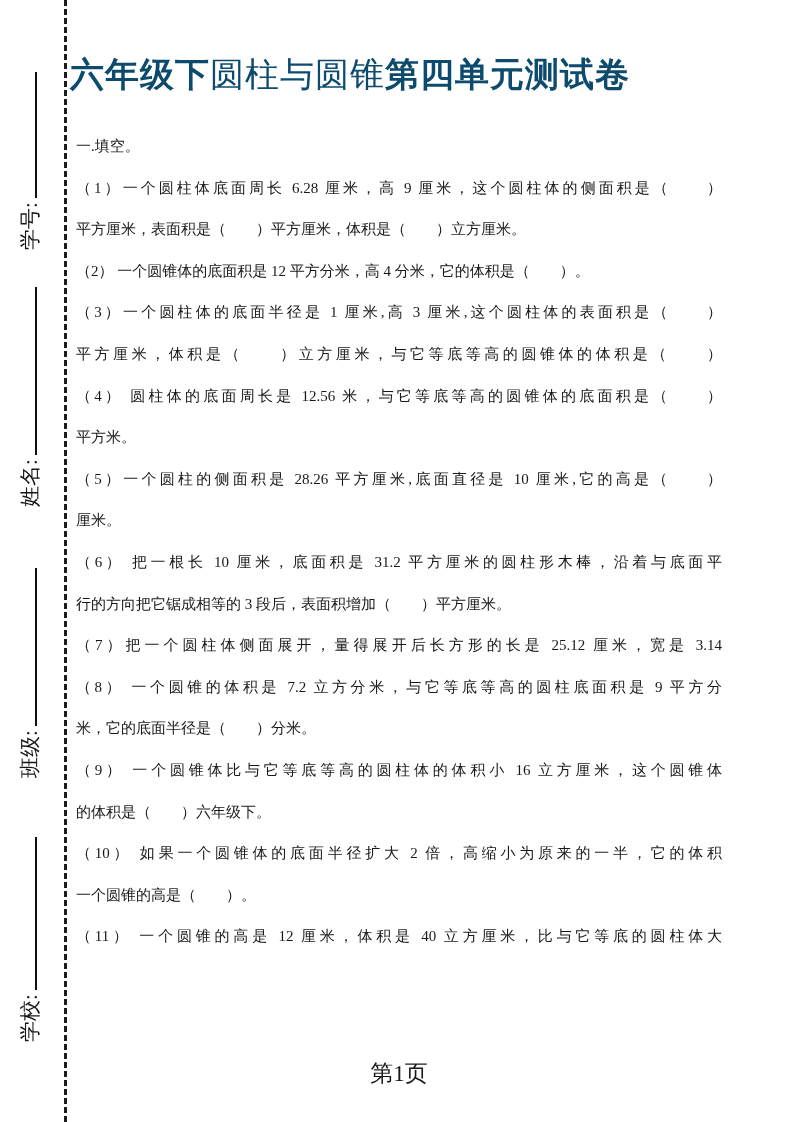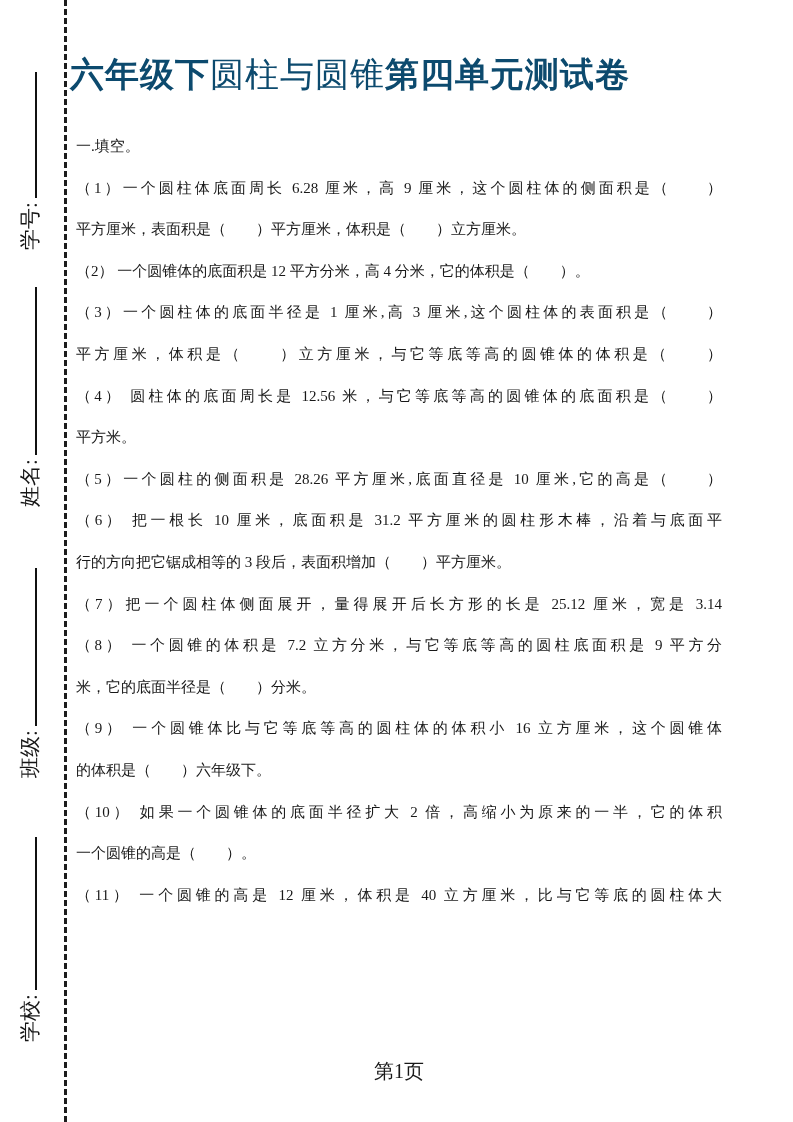--- a/index.html
+++ b/index.html
@@ -70,21 +70,21 @@
     overflow: hidden;
     white-space: nowrap;
   }
   .line.fill { text-align-last: justify; white-space: normal; }
 
   .footer {
     position: absolute;
     left: 76px; top: 1058px;
     width: 646px;
     text-align: center;
-    font-size: 20px;
+    font-size: 23px;
     color: #181818;
   }
 </style>
 </head>
 <body>
 
 <div class="page">
 
   <div class="mu mu1">
     <span>学号:</span><span class="blank"></span>
@@ -107,20 +107,21 @@
     <div class="line">一.填空。</div>
     <div>
         <div class="line fill">（1）一个圆柱体底面周长 6.28 厘米，高 9 厘米，这个圆柱体的侧面积是（　　）</div>
         <div class="line">平方厘米，表面积是（　　）平方厘米，体积是（　　）立方厘米。</div>
         <div class="line">（2） 一个圆锥体的底面积是 12 平方分米，高 4 分米，它的体积是（　　）。</div>
         <div class="line fill">（3）一个圆柱体的底面半径是 1 厘米,高 3 厘米,这个圆柱体的表面积是（　　）</div>
         <div class="line fill">平方厘米，体积是（　　）立方厘米，与它等底等高的圆锥体的体积是（　　）</div>
         <div class="line fill">（4） 圆柱体的底面周长是 12.56 米，与它等底等高的圆锥体的底面积是（　　）</div>
         <div class="line">平方米。</div>
         <div class="line fill">（5）一个圆柱的侧面积是 28.26 平方厘米,底面直径是 10 厘米,它的高是（　　）</div>
+        <div class="line">厘米。</div>
         <div class="line fill">（6） 把一根长 10 厘米，底面积是 31.2 平方厘米的圆柱形木棒，沿着与底面平</div>
         <div class="line">行的方向把它锯成相等的 3 段后，表面积增加（　　）平方厘米。</div>
         <div class="line fill">（7）把一个圆柱体侧面展开，量得展开后长方形的长是 25.12 厘米，宽是 3.14</div>
         <div class="line fill">（8） 一个圆锥的体积是 7.2 立方分米，与它等底等高的圆柱底面积是 9 平方分</div>
         <div class="line">米，它的底面半径是（　　）分米。</div>
         <div class="line fill">（9） 一个圆锥体比与它等底等高的圆柱体的体积小 16 立方厘米，这个圆锥体</div>
         <div class="line">的体积是（　　）六年级下。</div>
         <div class="line fill">（10） 如果一个圆锥体的底面半径扩大 2 倍，高缩小为原来的一半，它的体积</div>
         <div class="line">一个圆锥的高是（　　）。</div>
         <div class="line fill">（11） 一个圆锥的高是 12 厘米，体积是 40 立方厘米，比与它等底的圆柱体大</div>

